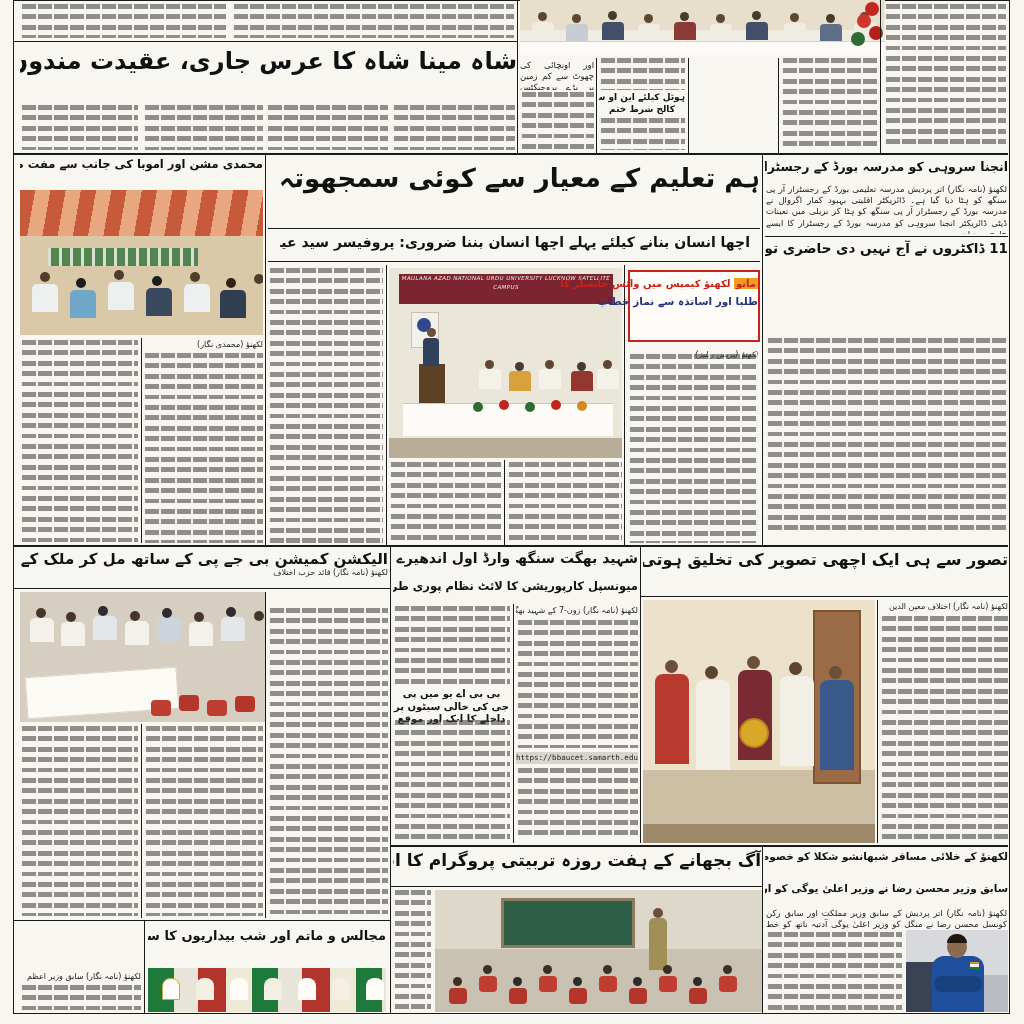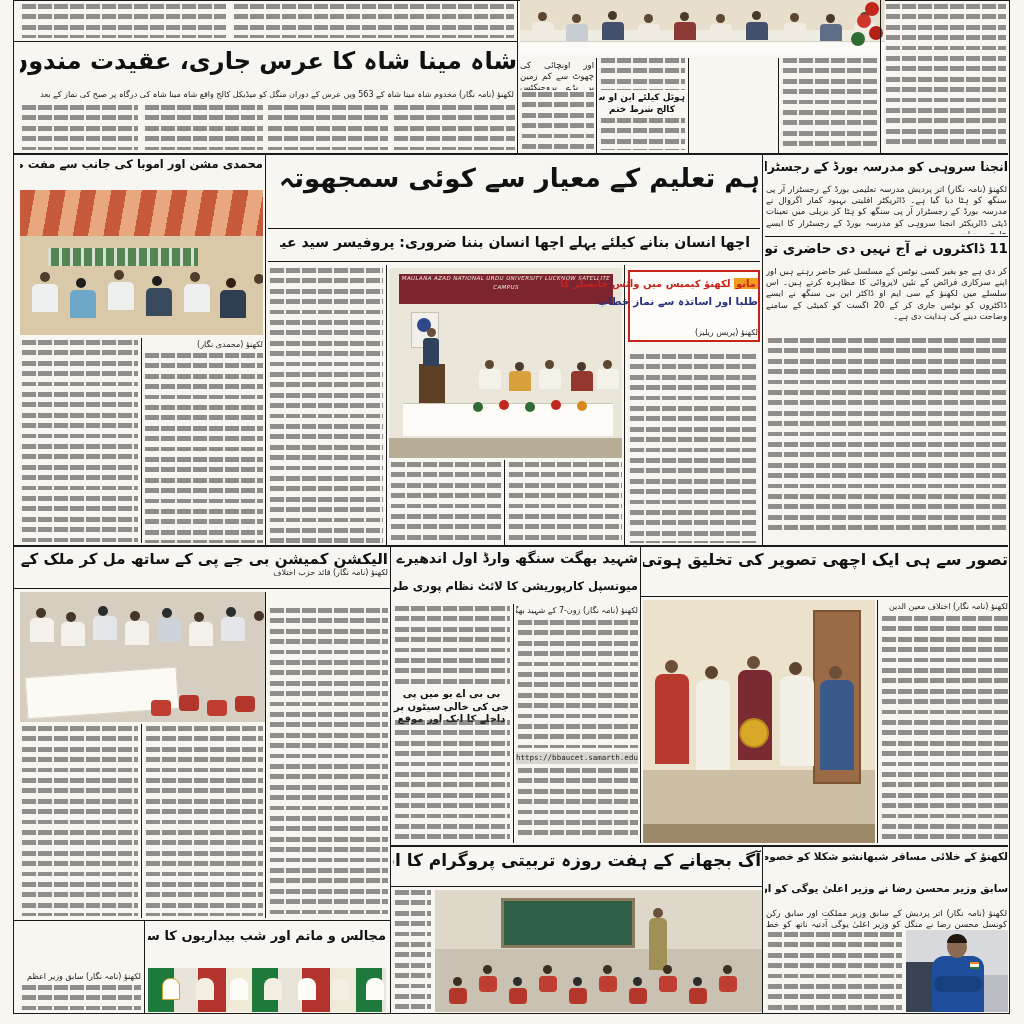--- a/index.html
+++ b/index.html
@@ -122,21 +122,20 @@
 <body>
 
 <div class="page">
   <div class="frame"></div>
 
   <div class="abs tx" style="left:20px;top:4px;width:206px;height:34px;"></div>
   <div class="abs tx" style="left:232px;top:4px;width:282px;height:34px;"></div>
   <div class="abs hr" style="left:14px;top:41px;width:503px;"></div>
 
   <div class="abs u hl-xl" style="left:20px;top:46px;width:497px;font-size:24px;">شاہ مینا شاہ کا عرس جاری، عقیدت مندوں نے مانگی دعائیں</div>
-  <div class="abs u dl" style="left:24px;top:90px;width:490px;">لکھنؤ (نامہ نگار) مخدوم شاہ مینا شاہ کے 563 ویں عرس کے دوران منگل کو میڈیکل کالج واقع شاہ مینا شاہ کی درگاہ پر صبح کی نماز کے بعد</div>
   <div class="abs tx" style="left:20px;top:105px;width:118px;height:45px;"></div>
   <div class="abs tx" style="left:143px;top:105px;width:120px;height:45px;"></div>
   <div class="abs tx" style="left:266px;top:105px;width:122px;height:45px;"></div>
   <div class="abs tx" style="left:392px;top:105px;width:123px;height:45px;"></div>
   <div class="abs vr" style="left:517px;top:0;height:153px;"></div>
 
   <div class="photo" id="phA" style="left:520px;top:0;width:365px;height:55px;">
     <i class="heads"></i>
     <i class="torsos"></i>
     <i class="table"></i>
@@ -195,29 +194,28 @@
   <div class="abs tx" style="left:389px;top:462px;width:113px;height:81px;"></div>
   <div class="abs vr" style="left:504px;top:460px;height:85px;"></div>
   <div class="abs tx" style="left:507px;top:462px;width:115px;height:81px;"></div>
   <div class="abs vr" style="left:624px;top:265px;height:280px;"></div>
 
   <div class="abs redbox" style="left:628px;top:270px;width:128px;height:62px;">
     <div class="l1"><span class="tag">مانو</span>
       <span>لکھنؤ کیمپس میں وائس چانسلر کا</span></div>
     <div class="l2">طلبا اور اساتذہ سے نماز خطاب</div>
   </div>
-  <div class="abs u dl" style="left:628px;top:328px;width:130px;">لکھنؤ (پریس ریلیز)</div>
+  <div class="abs u dl" style="left:628px;top:350px;width:130px;font-style:italic;">لکھنؤ (پریس ریلیز)</div>
   <div class="abs tx" style="left:628px;top:354px;width:130px;height:189px;"></div>
   <div class="abs vr" style="left:762px;top:155px;height:390px;"></div>
 
   <div class="abs u hl" style="left:765px;top:159px;width:243px;font-size:12.5px;">انجنا سروہی کو مدرسہ بورڈ کے رجسٹرار کا اضافی چارج</div>
   <div class="abs u body-u" style="left:766px;top:184px;width:241px;height:50px;">لکھنؤ (نامہ نگار) اتر پردیش مدرسہ تعلیمی بورڈ کے رجسٹرار آر پی سنگھ کو ہٹا دیا گیا ہے۔ ڈائریکٹر اقلیتی بہبود کمار اگروال نے مدرسہ بورڈ کے رجسٹرار آر پی سنگھ کو ہٹا کر بریلی میں تعینات ڈپٹی ڈائریکٹر انجنا سروہی کو مدرسہ بورڈ کے رجسٹرار کا ایسے چارج سونپا ہے۔</div>
   <div class="abs hr" style="left:765px;top:236px;width:243px;"></div>
   <div class="abs u hl" style="left:765px;top:240px;width:243px;font-size:13.5px;">11 ڈاکٹروں نے آج نہیں دی حاضری تو کارروائی طے</div>
-  <div class="abs u body-u" style="left:766px;top:266px;width:241px;height:68px;">کر دی ہے جو بغیر کسی نوٹس کے مسلسل غیر حاضر رہتے ہیں اور اپنے سرکاری فرائض کے تئیں لاپروائی کا مظاہرہ کرتے ہیں۔ اس سلسلے میں لکھنؤ کے سی ایم او ڈاکٹر این بی سنگھ نے ایسے ڈاکٹروں کو نوٹس جاری کر کے 20 اگست کو کمیٹی کے سامنے وضاحت دینے کی ہدایت دی ہے۔</div>
   <div class="abs tx" style="left:766px;top:338px;width:241px;height:196px;"></div>
 
   <div class="abs hr2" style="left:14px;top:545px;width:994px;"></div>
 
   <div class="abs u hl" style="left:20px;top:550px;width:368px;font-size:15px;">الیکشن کمیشن بی جے پی کے ساتھ مل کر ملک کے آئین پر کر رہا حملہ: ناوید نقوی</div>
   <div class="abs hr" style="left:14px;top:588px;width:376px;"></div>
   <div class="photo" id="phD" style="left:20px;top:592px;width:245px;height:130px;">
     <i class="crowd"></i>
     <i class="torsos"></i>
     <i class="table"></i>

